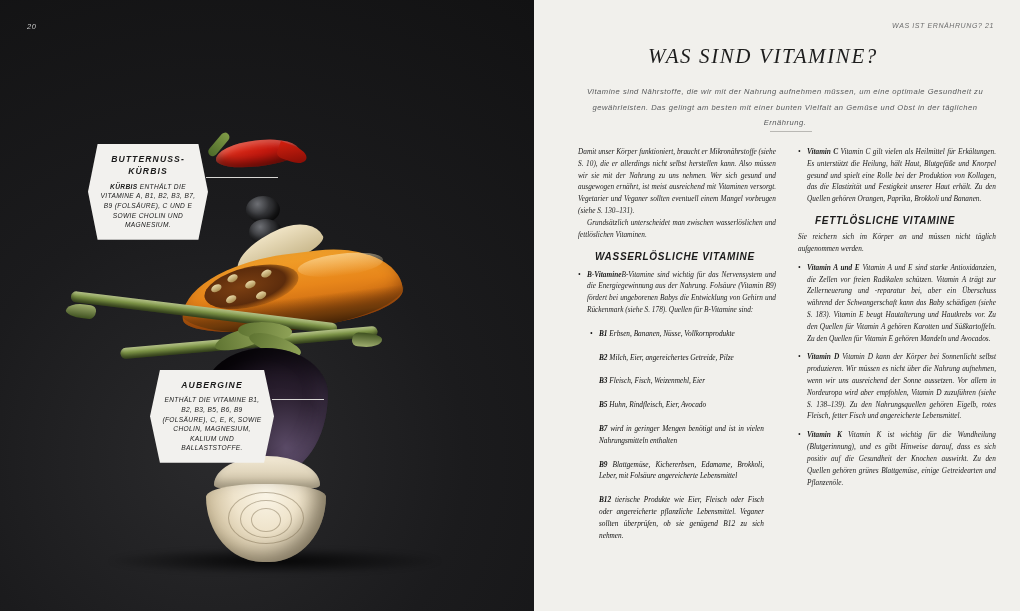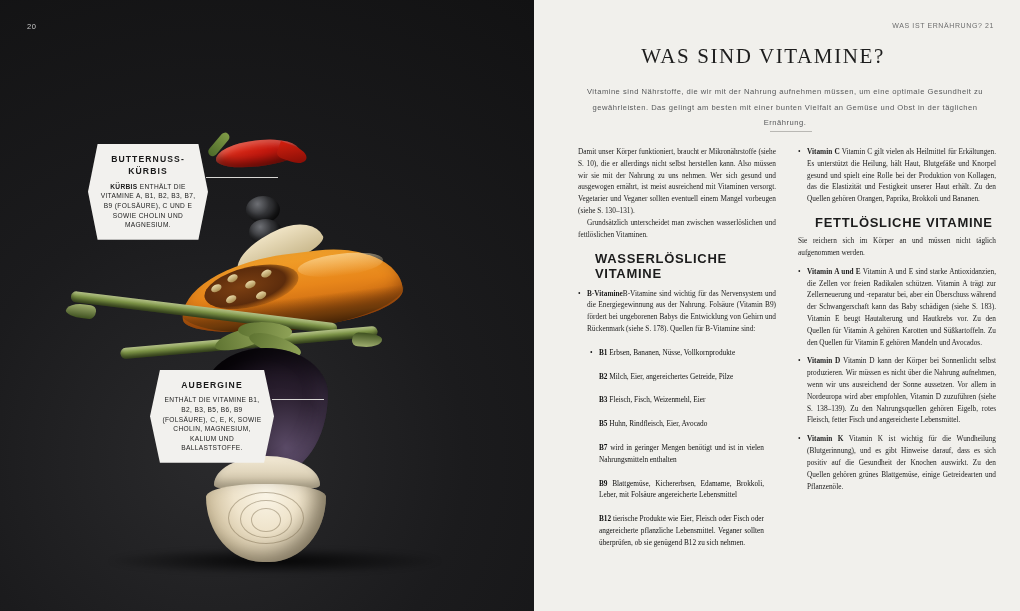--- a/index.html
+++ b/index.html
@@ -3,21 +3,21 @@
 <meta charset="utf-8">
 <style>
   * { box-sizing: border-box; }
   html, body { margin:0; padding:0; }
   body {
     width:1020px; height:611px; overflow:hidden;
     background:#111113;
     font-family:"Liberation Serif", serif;
     color:#111;
   }
-  #page { position:relative; width:1020px; height:611px; }
+  #page { position:relative; width:1020px; height:611px;font-style:italic; }
 
   
   .left-panel {
     position:absolute; left:0; top:0; width:534px; height:611px;
     background:
       radial-gradient(circle at 40% 75%, #2a2a2c 0%, #1b1b1d 45%, #121213 100%);
     overflow:hidden;
   }
   .folio-left {
     position:absolute; left:27px; top:22px;
@@ -244,21 +244,21 @@
     font-size:7.3px;
     line-height:1.62;
     text-align:justify;
     text-indent:9px;
     color:#1c1c1c;
   }
   .col p.noind { text-indent:0; }
   .col p.sp { margin-top:7px; }
   h2.sub {
     font-family:"Liberation Sans", sans-serif;
-    font-size:13px;
+    font-size:10px;
     letter-spacing:.7px;
     font-weight:bold;
     margin:10px 0 5px;
     color:#1c1c1c;
     padding-left:17px;
   }
   .bullet {
     position:relative;
     padding-left:9px;
     text-indent:0;

